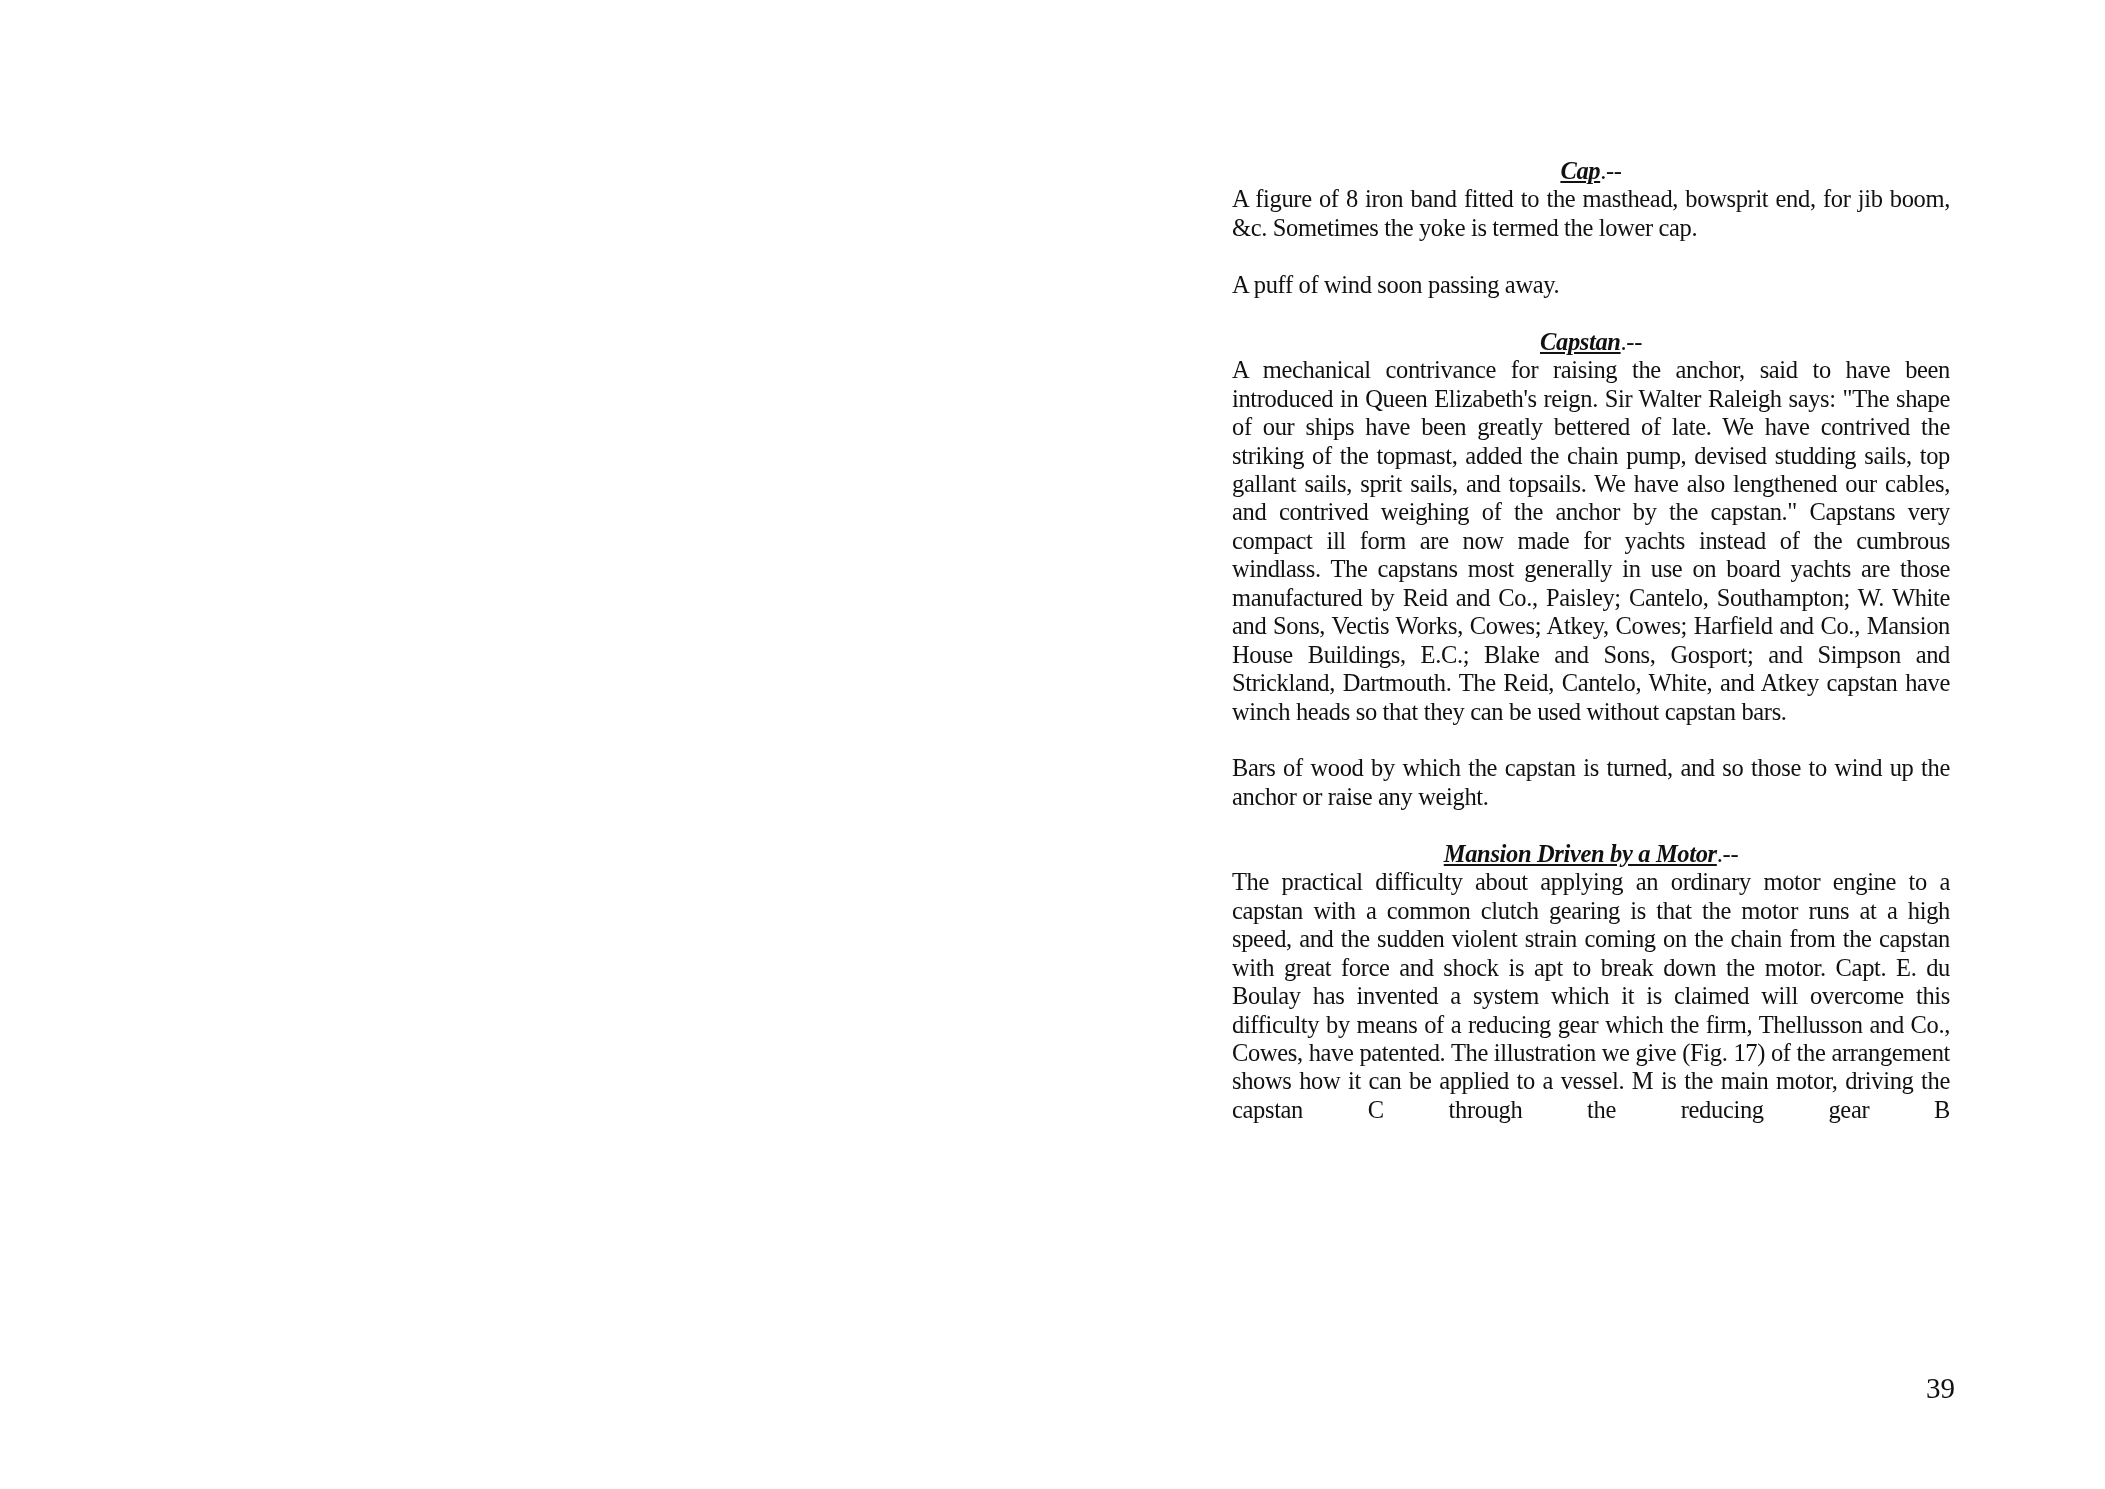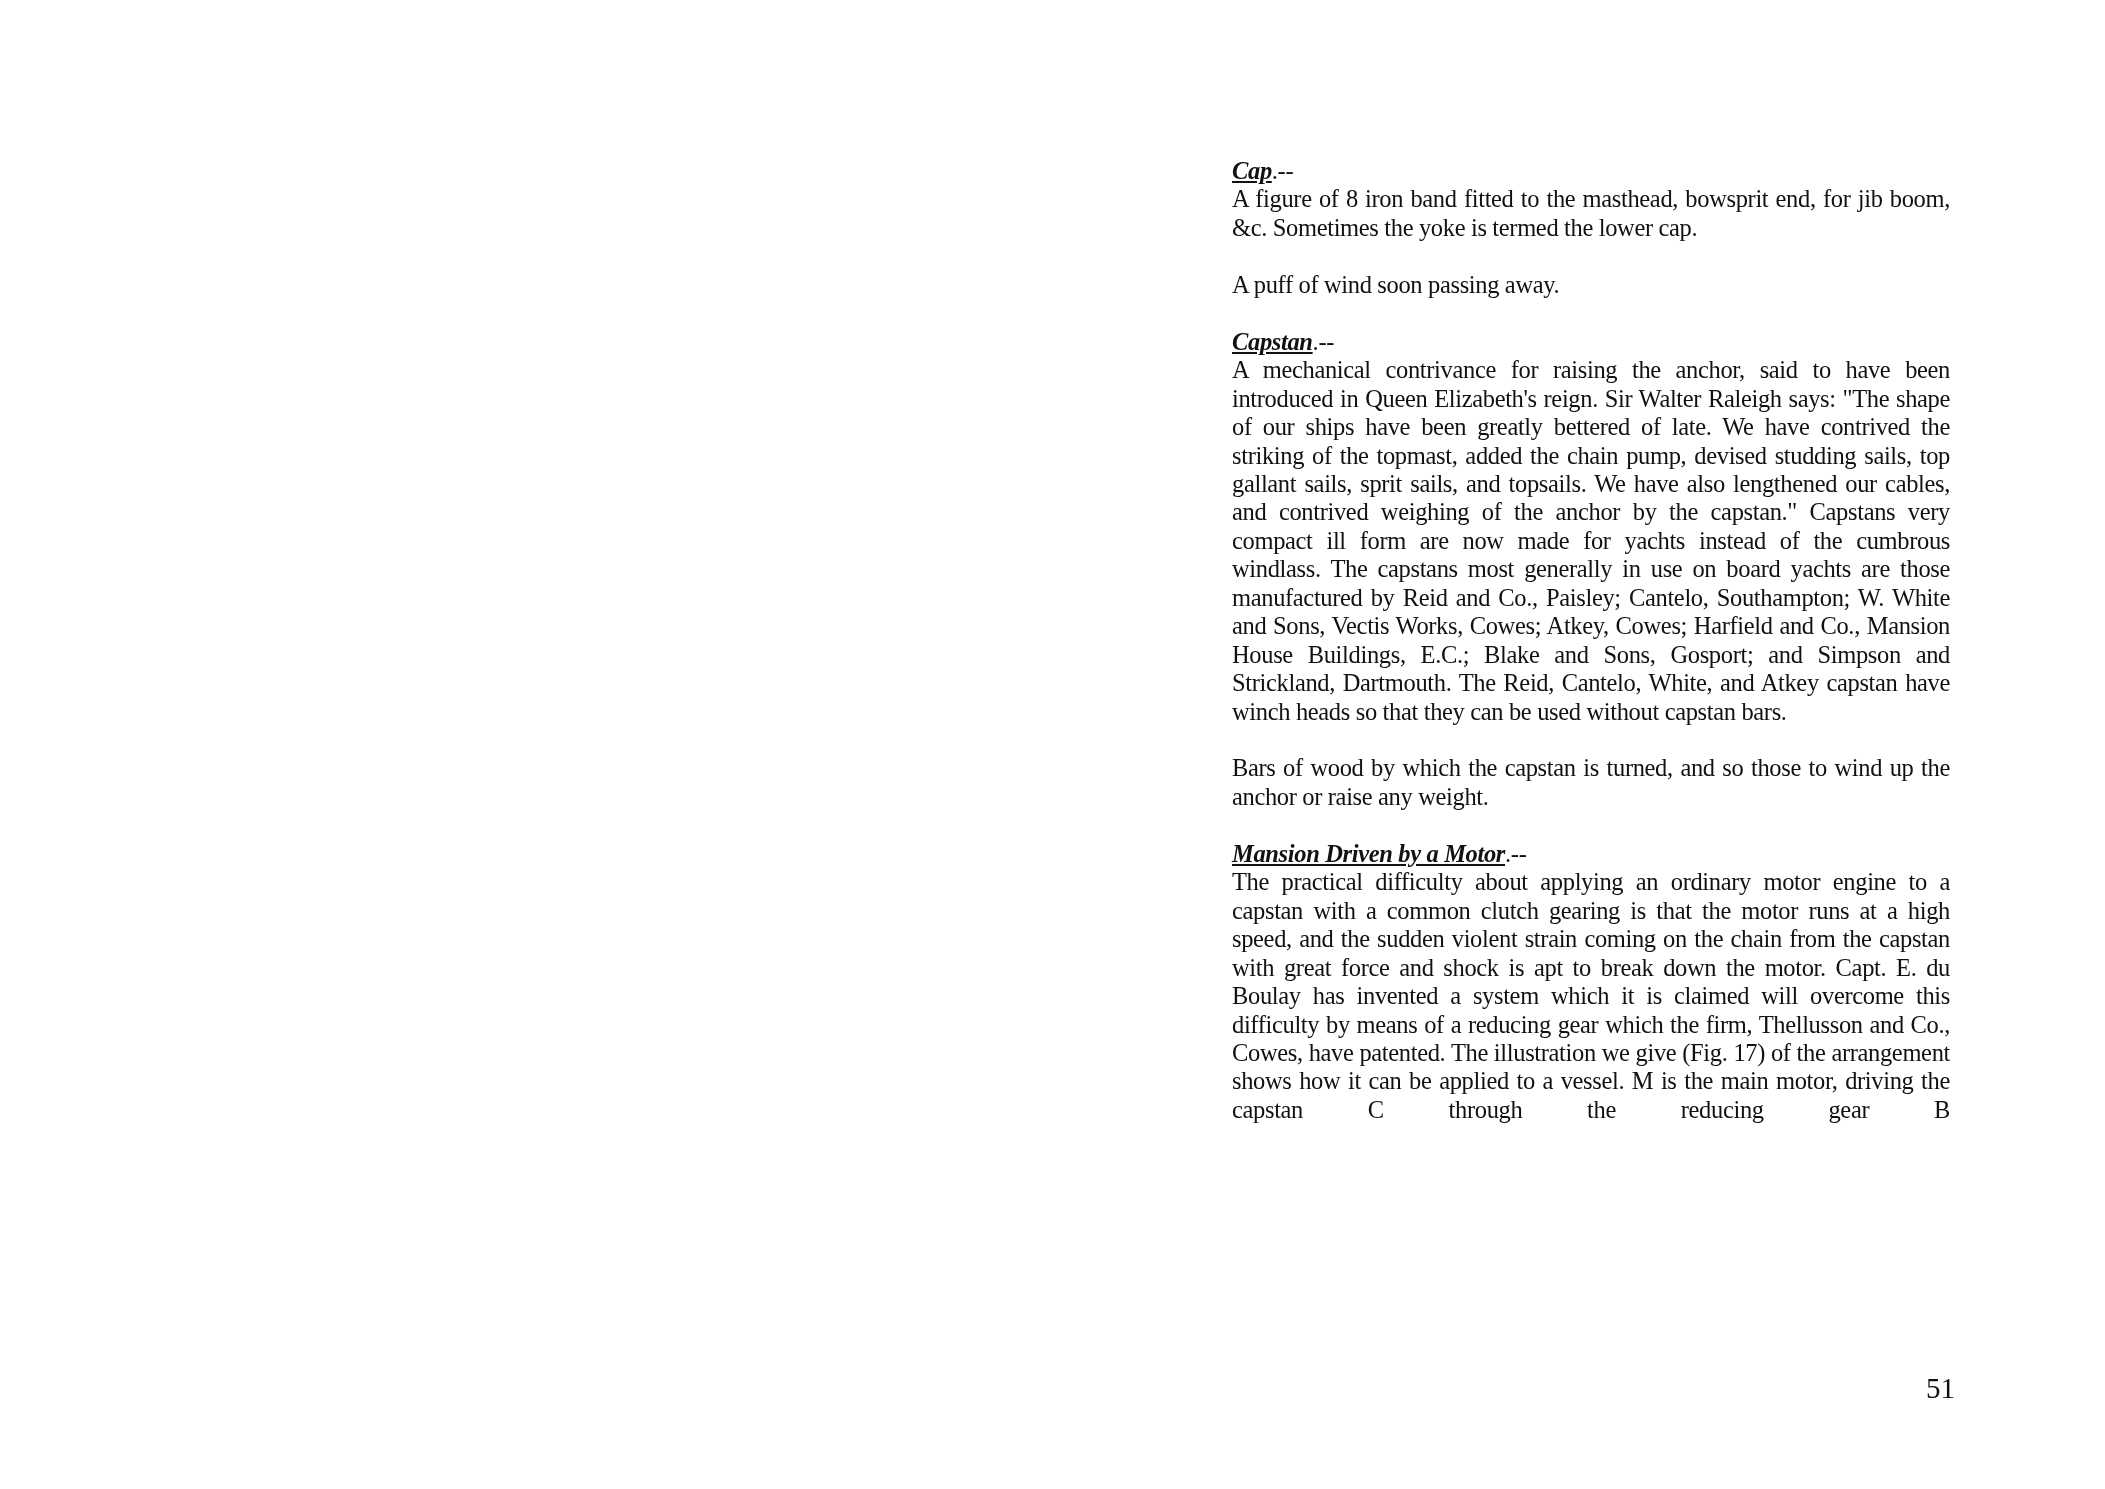--- a/index.html
+++ b/index.html
@@ -47,20 +47,21 @@
   .entry p {
     margin: 0;
     text-align: justify;
     text-align-last: left;
   }
   .entry p.last-justified {
     text-align-last: justify;
   }
   .heading {
     display: block;
+    text-align: center;
   }
   .heading .term {
     font-weight: bold;
     font-style: italic;
     text-decoration: underline;
     text-underline-offset: 2px;
   }
   .heading .sep {
     font-weight: normal;
     font-style: normal;
@@ -101,13 +102,13 @@
     <p>Bars of wood by which the capstan is turned, and so those to wind up the anchor or raise any weight.</p>
   </div>
 
   <div class="entry">
     <span class="heading"><span class="term">Mansion Driven by a Motor</span><span class="sep">.--</span></span>
     <p class="last-justified">The practical difficulty about applying an ordinary motor engine to a capstan with a common clutch gearing is that the motor runs at a high speed, and the sudden violent strain coming on the chain from the capstan with great force and shock is apt to break down the motor. Capt. E. du Boulay has invented a system which it is claimed will overcome this difficulty by means of a reducing gear which the firm, Thellusson and Co., Cowes, have patented. The illustration we give (Fig. 17) of the arrangement shows how it can be applied to a vessel. M is the main motor, driving the capstan C through the reducing gear B</p>
   </div>
 
 </div>
 
-<div class="page-number">51</div>
+<div class="page-number">39</div>
 
 </body></html>

